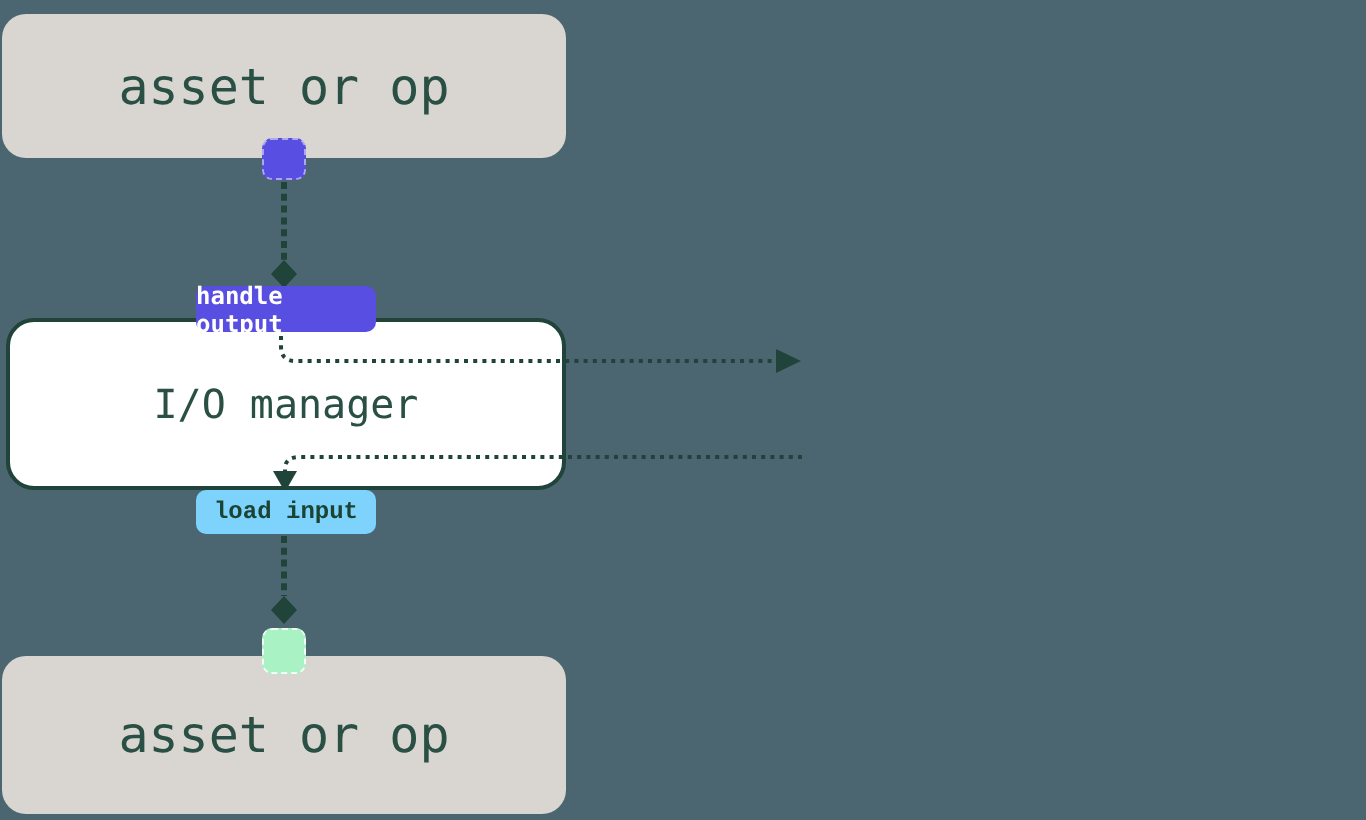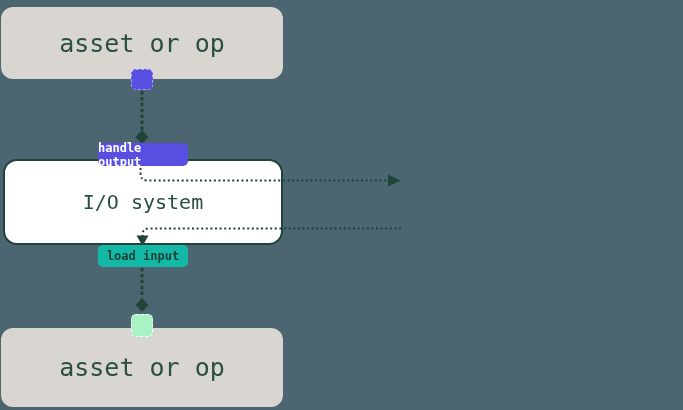--- a/index.html
+++ b/index.html
@@ -70,38 +70,38 @@
     font-weight:bold;
     z-index:6;
     box-sizing:border-box;
   }
   .badge-handle{
     left:98px;top:143px;width:90px;height:23px;
     background:#584ee2;color:#ffffff;
   }
   .badge-load{
     left:98px;top:245px;width:90px;height:22px;
-    background:#14b8a6;color:#1c4435;
+    background:#7dd3fc;color:#1c4435;font-family:Liberation Mono, monospace;
   }
   .edge-overlay{
     position:absolute;left:0;top:0;width:683px;height:410px;
     z-index:5;pointer-events:none;
   }
 </style>
 </head>
 <body>
 
 <div class="canvas">
 
   <div class="node asset-box asset-top">
     <span>asset or op</span>
   </div>
 
   <div class="node io-box">
-    <span>I/O system</span>
+    <span>I/O manager</span>
   </div>
 
 
   <div class="node asset-box asset-bottom">
     <span>asset or op</span>
   </div>
 
   <div class="port port-output"></div>
   <div class="port port-input"></div>
 

